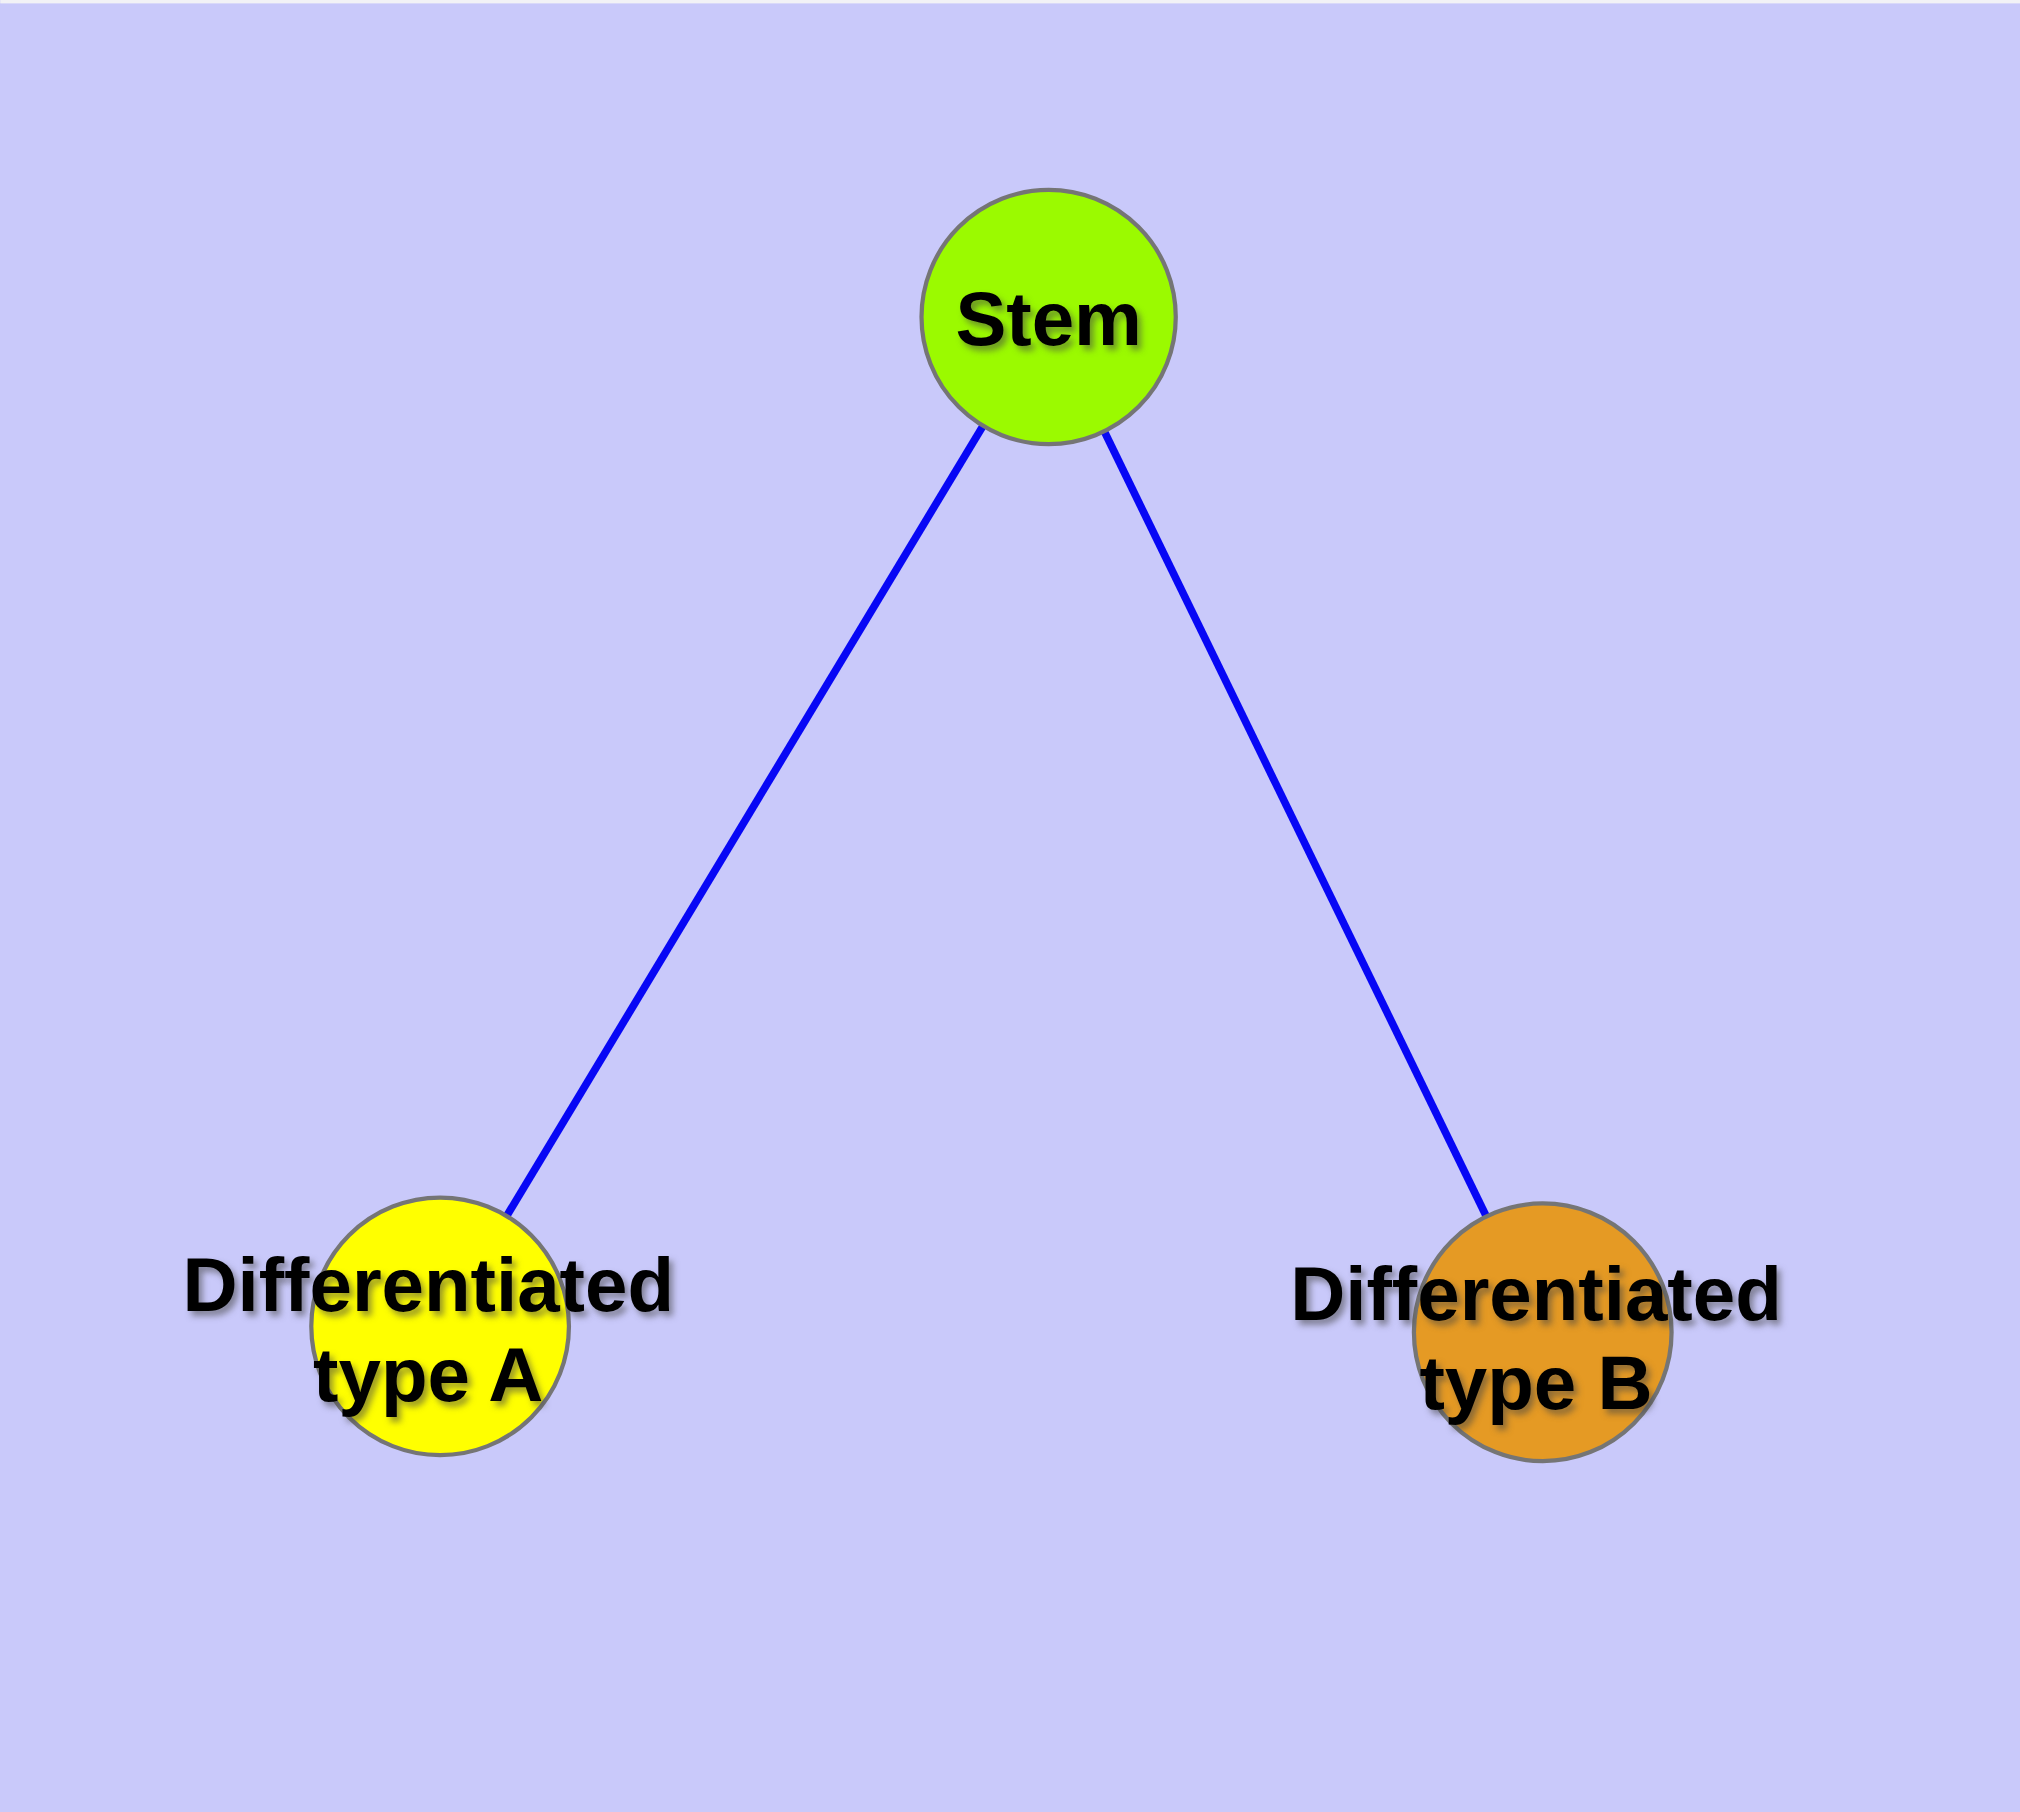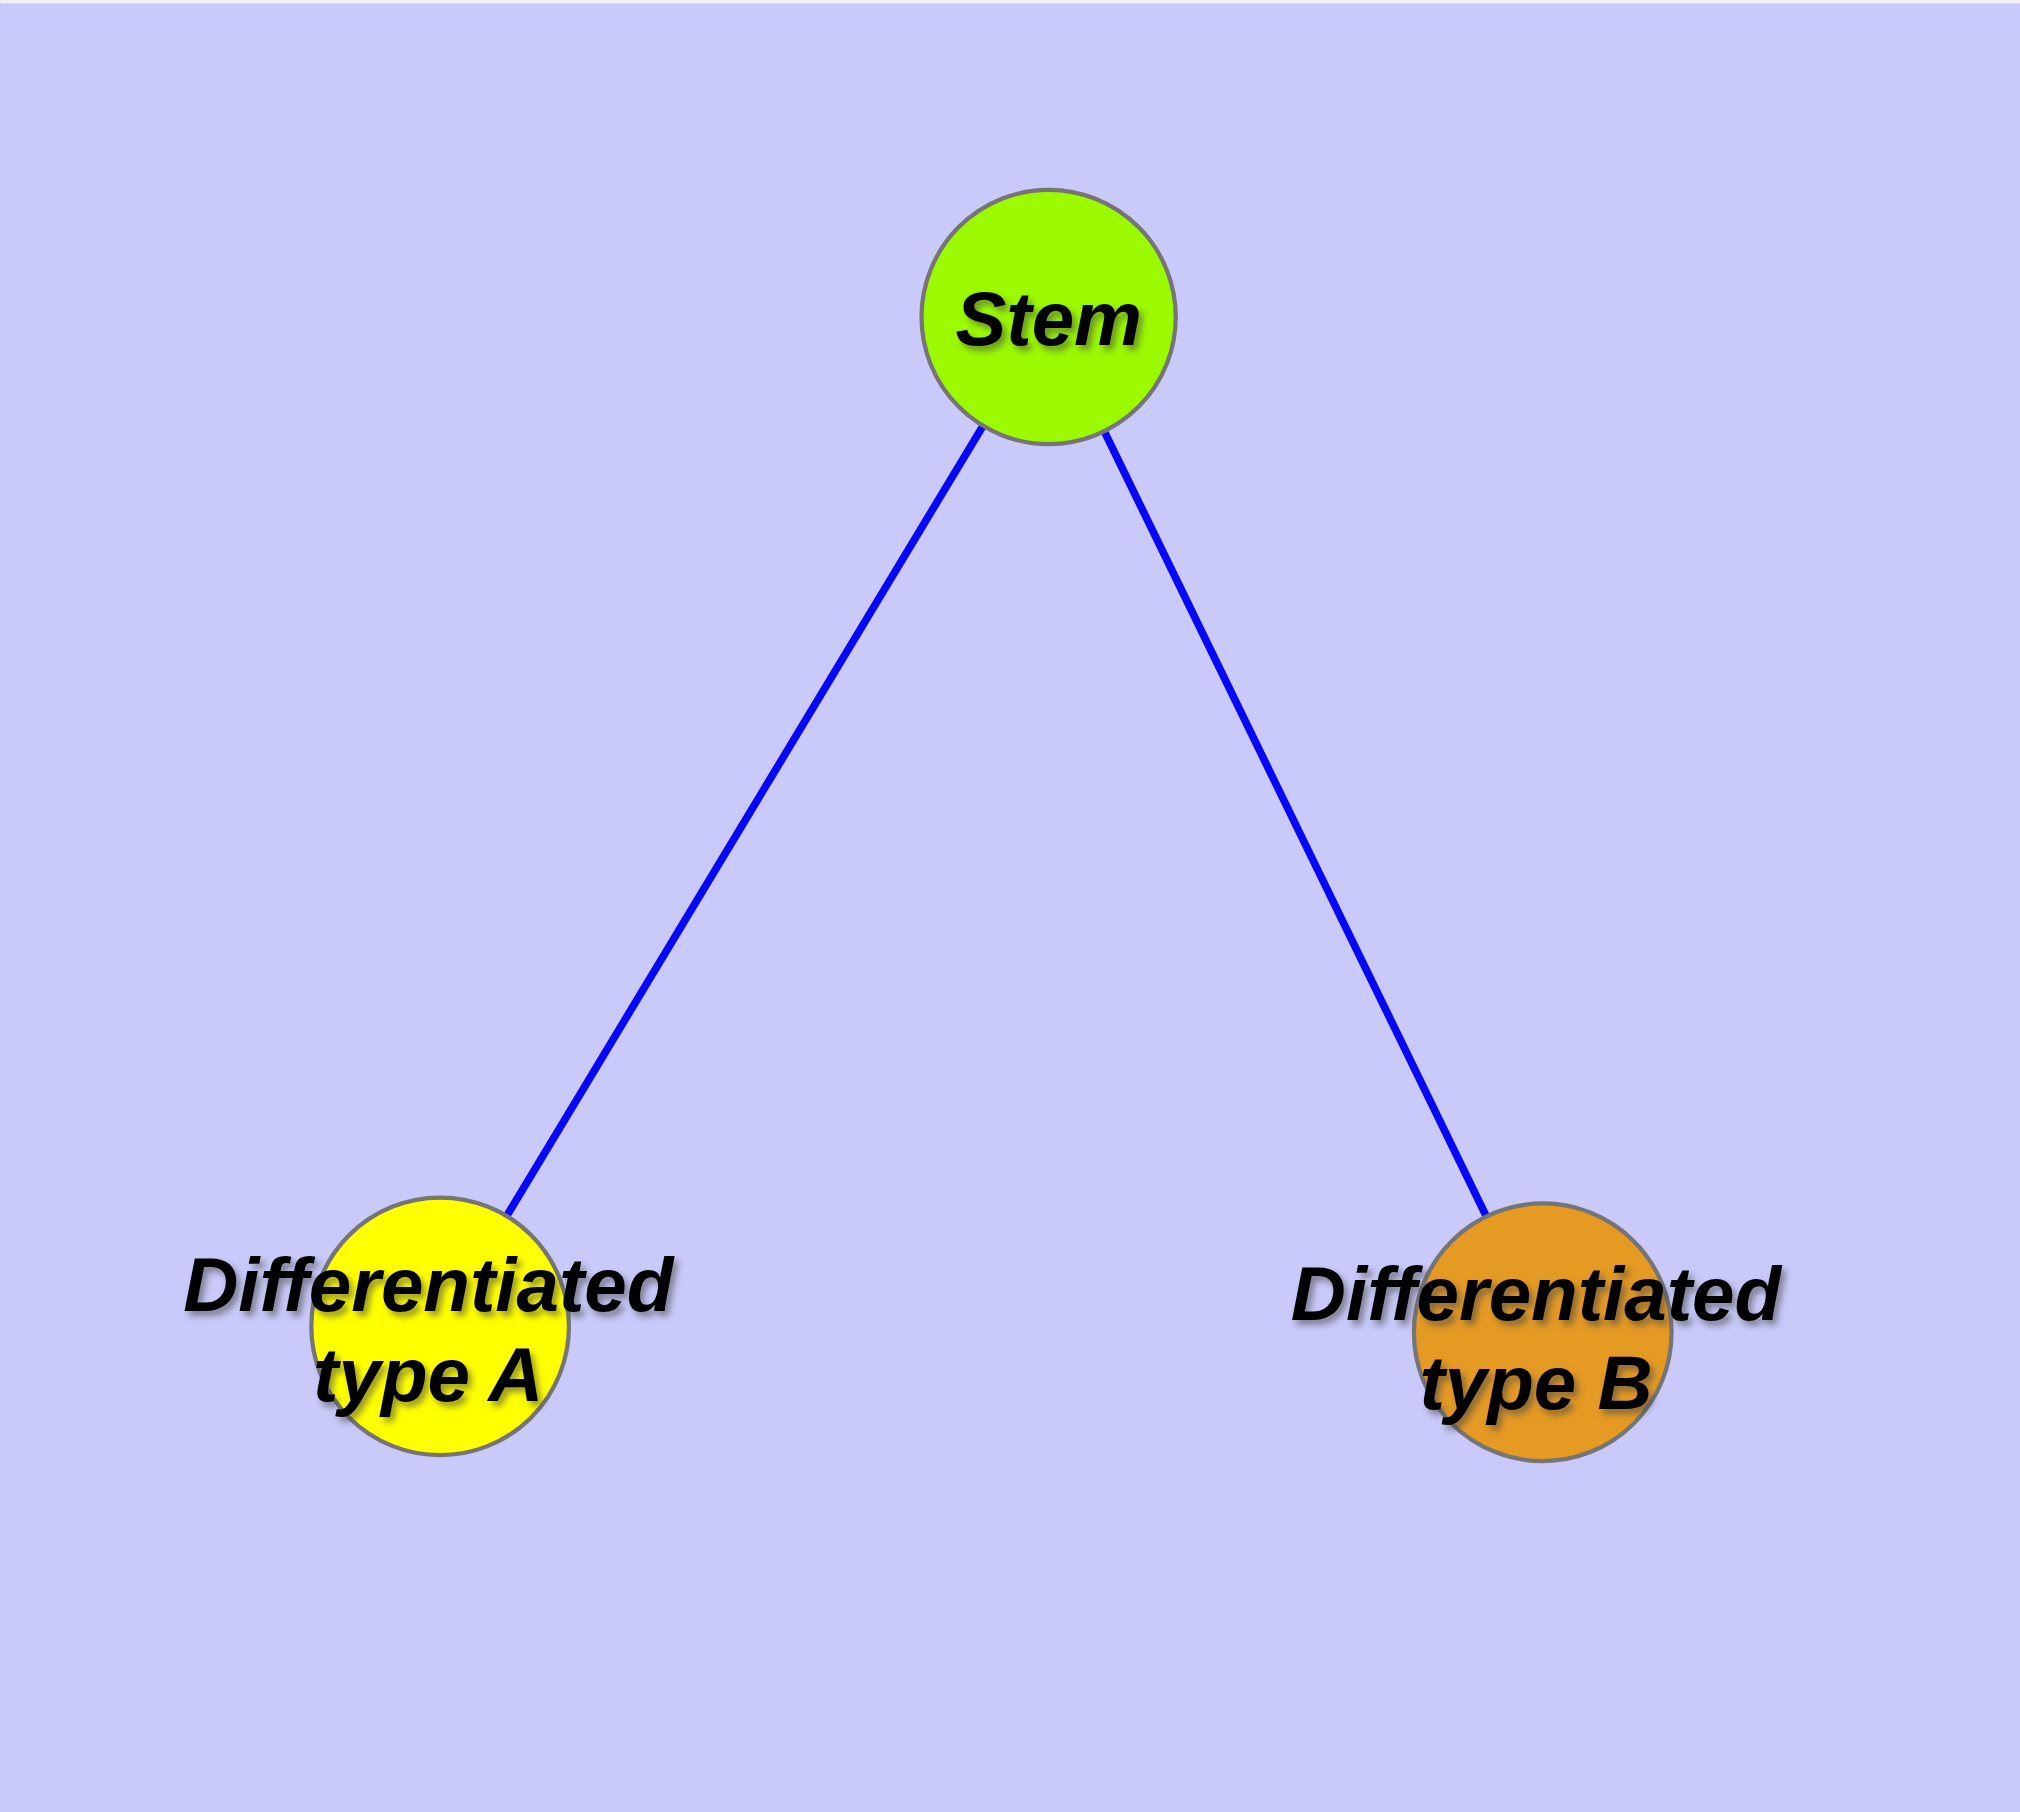--- a/index.html
+++ b/index.html
@@ -8,21 +8,20 @@
       width: 2021px;
       height: 1812px;
       overflow: hidden;
       background: #C9C9FA;
       font-family: "Liberation Sans", sans-serif;
     }
     #stage {
       position: relative;
       width: 2021px;
       height: 1812px;
-      font-style: italic;
     }
     svg { display: block; }
     .edge {
       stroke-width: 9;
       fill: none;
       stroke-linecap: butt;
     }
     .node {
       stroke: #757575;
       stroke-width: 5;

